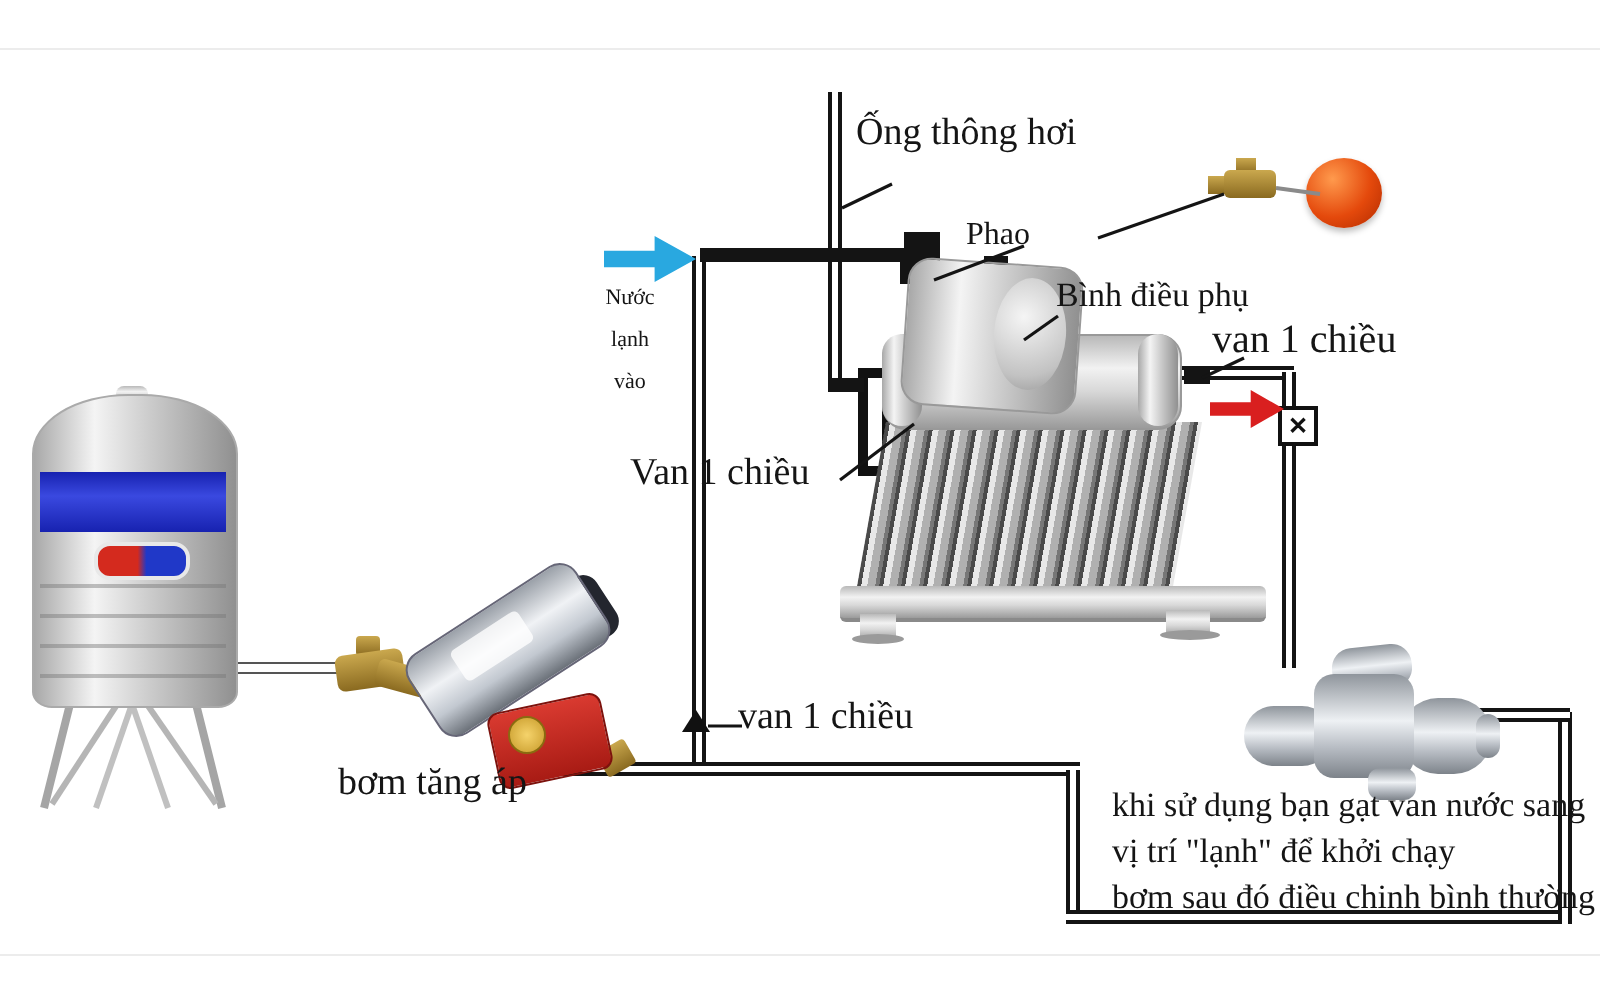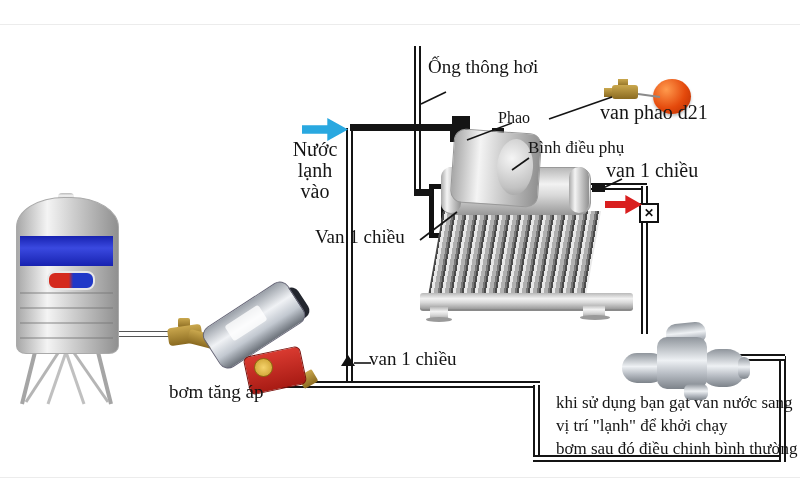--- a/index.html
+++ b/index.html
@@ -117,25 +117,24 @@
     <line x1="512" y1="123" x2="467" y2="140" stroke="#141414" stroke-width="1.6"></line>
     <line x1="549" y1="119" x2="612" y2="97" stroke="#141414" stroke-width="1.6"></line>
     <line x1="529" y1="158" x2="512" y2="170" stroke="#141414" stroke-width="1.6"></line>
     <line x1="622" y1="179" x2="601" y2="189" stroke="#141414" stroke-width="1.6"></line>
     <line x1="420" y1="240" x2="457" y2="212" stroke="#141414" stroke-width="1.6"></line>
     <line x1="354" y1="363" x2="371" y2="363" stroke="#141414" stroke-width="1.6"></line>
     <line x1="638" y1="94" x2="660" y2="97" stroke="#8a8a8a" stroke-width="2"></line>
   </svg>
 
   <div class="lbl sans" style="left:428px;top:56px;font-size:19px">Ống thông hơi</div>
-  <div class="lbl sans" style="left:498px;top:109px;font-size:16px">Phao</div>
+  <div class="lbl sans" style="left:483px;top:109px;font-size:16px">Phao</div>
   <div class="lbl sans" style="left:528px;top:138px;font-size:17px">Bình điều phụ</div>
-  <div class="lbl serif" style="left:600px;top:101px;font-size:20px">van phao d21</div>
   <div class="lbl serif" style="left:606px;top:159px;font-size:20px">van 1 chiều</div>
-  <div class="lbl sans" style="left:284px;top:139px;font-size:20px;width:62px;text-align:center;line-height:21px">Nước
+  <div class="lbl sans" style="left:284px;top:139px;font-size:11px;width:62px;text-align:center;line-height:21px">Nước
 lạnh
 vào</div>
   <div class="lbl serif" style="left:315px;top:226px;font-size:19px">Van 1 chiều</div>
   <div class="lbl serif" style="left:369px;top:348px;font-size:19px">van 1 chiều</div>
   <div class="lbl serif" style="left:556px;top:391px;font-size:17px;line-height:23px">khi sử dụng bạn gạt van nước sang
 vị trí "lạnh" để khởi chạy
 bơm sau đó điều chinh bình thường</div>
   <div class="lbl serif" style="left:169px;top:381px;font-size:19px">bơm tăng áp</div>
 
 </div>

